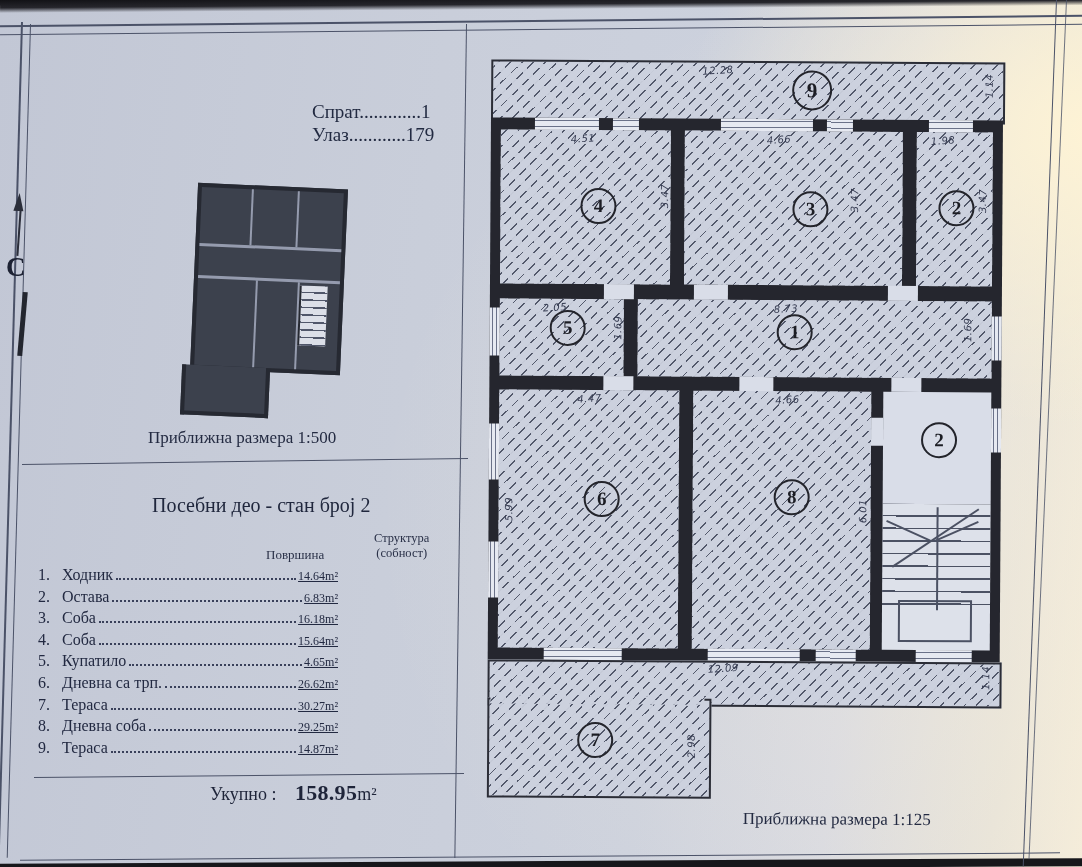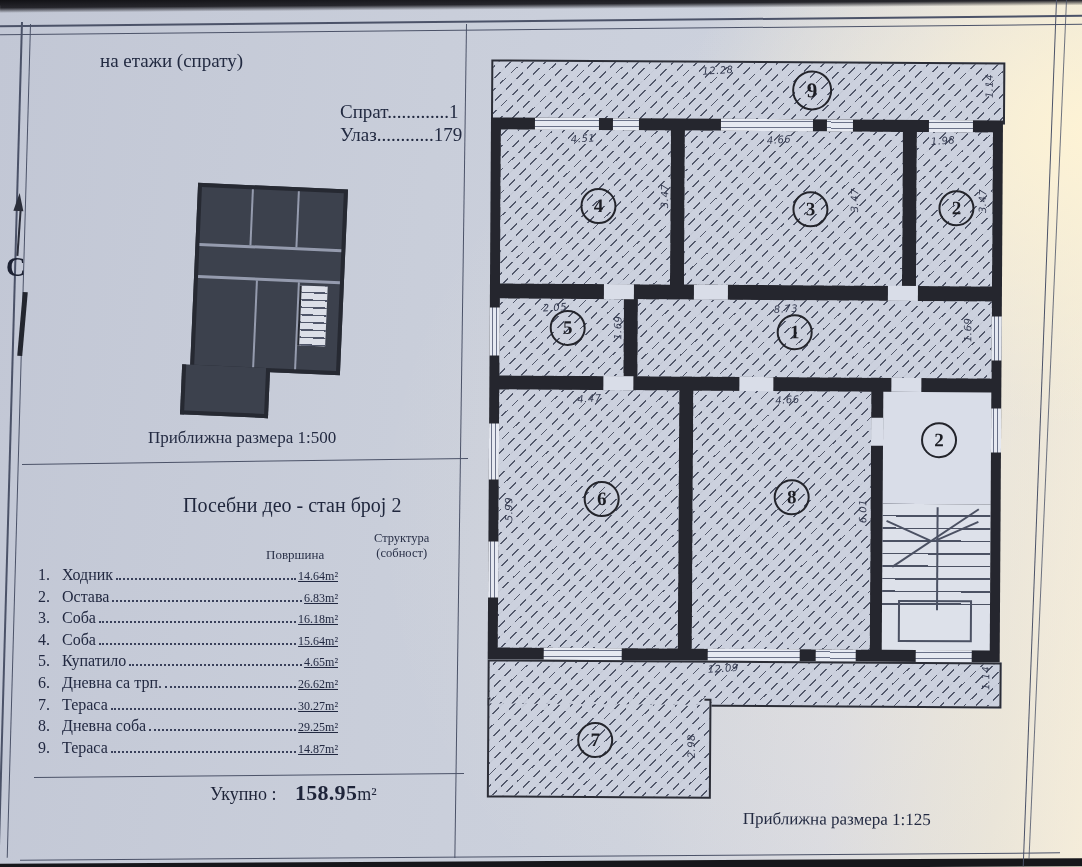--- a/index.html
+++ b/index.html
@@ -38,21 +38,21 @@
   .stairs .mid{position:absolute;left:50%;top:3px;bottom:40px;width:2px;background:#4b5163;}
   .stairs .diag{position:absolute;left:10px;top:62px;width:104px;height:2px;background:#4b5163;
     transform:rotate(-34deg);transform-origin:left center;}
   .stairs .v1{position:absolute;left:4px;top:16px;width:48px;height:2px;background:#4b5163;transform:rotate(24deg);transform-origin:left center;}
   .stairs .v2{position:absolute;left:52px;top:36px;width:48px;height:2px;background:#4b5163;transform:rotate(-24deg);transform-origin:left center;}
   .stairs .landing{position:absolute;left:16px;right:18px;bottom:8px;height:38px;border:2px solid #4b5163;}
   
   .t-title{font-size:19px;line-height:25px;color:#222a41;}
   .t-sub{font-size:19px;line-height:23px;color:#222a41;}
   .t-scale{font-size:17px;color:#242b42;}
-  .t-head2{font-size:20px;color:#20273d;margin-left:31px;}
+  .t-head2{font-size:20px;color:#20273d;}
   .t-col{font-size:13px;color:#2a3148;}
   .list{font-size:16px;color:#222941;}
   .row{display:flex;align-items:baseline;height:21.6px;}
   .row .num{width:24px;}
   .row .leader{flex:1;border-bottom:2px dotted #39405a;margin:0 2px 3px 3px;}
   .row .area{white-space:nowrap;font-size:12px;text-decoration:underline;}
   .total{font-size:18px;color:#1e2439;}
   .total b{font-size:22px;letter-spacing:.3px;}
   
   .thumb-main{position:absolute;left:8px;top:0;width:142px;height:178px;background:#3c414d;border:4px solid #262932;}
@@ -74,23 +74,22 @@
   <div class="abs frame" style="left:21px;top:22px;width:1.5px;height:838px;transform:rotate(1.6deg);transform-origin:top;"></div>
   <div class="abs frame" style="left:30px;top:24px;width:1.2px;height:834px;transform:rotate(1.6deg);transform-origin:top;"></div>
   <div class="abs frame" style="left:1056px;top:0;width:1.3px;height:867px;transform:rotate(2.2deg);transform-origin:top;"></div>
   <div class="abs frame" style="left:1066px;top:0;width:1.2px;height:860px;transform:rotate(2.5deg);transform-origin:top;opacity:.8;"></div>
   <div class="abs frame" style="left:466px;top:24px;width:1.3px;height:834px;transform:rotate(.8deg);transform-origin:top;"></div>
   <div class="abs frame" style="left:22px;top:461px;width:446px;height:1.3px;transform:rotate(-.8deg);"></div>
   <div class="abs frame" style="left:34px;top:775px;width:430px;height:1.2px;transform:rotate(-.5deg);"></div>
   <div class="abs frame" style="left:20px;top:856px;width:1040px;height:1.3px;transform:rotate(-.4deg);"></div>
 
   <div class="abs t-title" style="left:100px;top:48px;width:330px;">
-    <div>на етажи (спрату)</div>
-  </div>
-  <div class="abs t-sub" style="left:312px;top:100px;margin-left:28px;">
+  </div>
+  <div class="abs t-sub" style="left:312px;top:100px;">
     <div>Спрат.............1</div>
     <div>Улаз............179</div>
   </div>
 
   <div class="abs" style="left:4px;top:190px;width:44px;height:190px;">
     <div class="abs" style="left:10px;top:3px;width:0;height:0;border-left:5px solid transparent;border-right:5px solid transparent;border-bottom:18px solid #2b2e3a;transform:rotate(4deg);"></div>
     <div class="abs" style="left:14px;top:20px;width:2px;height:46px;background:#2b2e3a;transform:rotate(4deg);"></div>
     <div class="abs" style="left:2px;top:62px;font-size:27px;font-weight:bold;color:#1d2233;">С</div>
     <div class="abs" style="left:16px;top:102px;width:5px;height:64px;background:#23262f;transform:rotate(5deg);"></div>
   </div>

